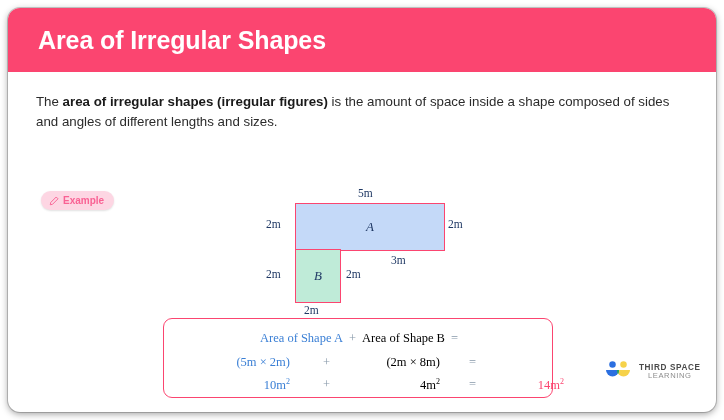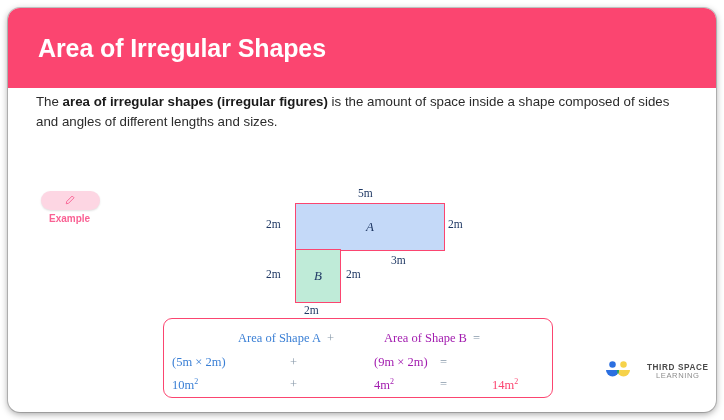--- a/index.html
+++ b/index.html
@@ -15,21 +15,21 @@
     width:708px; height:404px;
     background:#ffffff;
     border-radius:12px;
     box-shadow:0 0 0 1px rgba(0,0,0,.18), 0 2px 7px rgba(0,0,0,.38);
     overflow:hidden;
   }
 
   
   .header{
     position:absolute; left:0; top:0;
-    width:708px; height:80px;
+    width:708px; height:64px;
     background:#FB4570;
   }
   .header-title{
     position:absolute;
     left:30px; top:50%;
     transform:translateY(-50%);
     color:#ffffff;
     font-size:25px;
     font-weight:bold;
     letter-spacing:-0.1px;
@@ -51,21 +51,20 @@
   
   .example-pill{
     position:absolute;
     left:33px; top:183px;
     height:19px;
     padding:0 10px 0 8px;
     display:flex; align-items:center; gap:4px;
     background:#FDD6E3;
     border-radius:10px;
     box-shadow:0 1px 2px rgba(0,0,0,.12);
-    flex-direction:column;
   }
   .example-pill .lbl{
     color:#F96294;
     font-size:10px;
     font-weight:bold;
     white-space:nowrap;
   }
   .pencil{display:block;}
 
   
@@ -127,37 +126,37 @@
   }
   .frow{
     position:absolute;
     left:0; width:390px;
     display:flex; align-items:flex-start;
     font-size:12.5px;
   }
   .frow1{ top:12px; justify-content:center; gap:6px;}
   .frow2{ top:36px; }
   .frow3{ top:58px; }
-  .col{ text-align:left; }
+  .col{ text-align:right; }
   .c1{ position:absolute; left:8px;   width:118px; }
   .c2{ position:absolute; left:126px; width:40px;  }
   .c3{ position:absolute; left:166px; width:110px; }
   .c4{ position:absolute; left:276px; width:36px;  }
   .c5{ position:absolute; left:328px; width:72px;  }
   .blue  { color:#3A7FD5; }
-  .green { color:#a21caf;margin-left:44px; }
+  .green { color:#000000; }
   .pink  { color:#FB4570; }
   .grey  { color:#8899aa; }
   sup{ font-size:8px; }
 
   
   .logo{
     position:absolute;
     left:597px; top:352px;
-    display:flex; align-items:center; gap:16px;
+    display:flex; align-items:center; gap:8px;
   }
   .logo-text{ line-height:1.05; }
   .logo-l1{ font-size:8.2px; font-weight:bold; color:#4a4a4a; letter-spacing:.6px;}
   .logo-l2{ font-size:7.6px; color:#8d8d8d; letter-spacing:.6px;text-align:center;}
 </style>
 </head>
 <body>
 
 <div class="page">
 
@@ -198,21 +197,21 @@
     <div class="frow frow1">
       <span class="blue">Area of Shape A</span>
       <span class="grey">+</span>
       <span class="green">Area of Shape B</span>
       <span class="grey">=</span>
     </div>
 
     <div class="frow frow2">
       <span class="col c1 blue">(5m × 2m)</span>
       <span class="col c2 grey">+</span>
-      <span class="col c3 green">(9m × 2m)</span>
+      <span class="col c3 green">(2m × 8m)</span>
       <span class="col c4 grey">=</span>
       <span class="col c5 pink"></span>
     </div>
 
     <div class="frow frow3">
       <span class="col c1 blue"><span>10m</span><sup>2</sup></span>
       <span class="col c2 grey">+</span>
       <span class="col c3 green"><span>4m</span><sup>2</sup></span>
       <span class="col c4 grey">=</span>
       <span class="col c5 pink"><span>14m</span><sup>2</sup></span>

